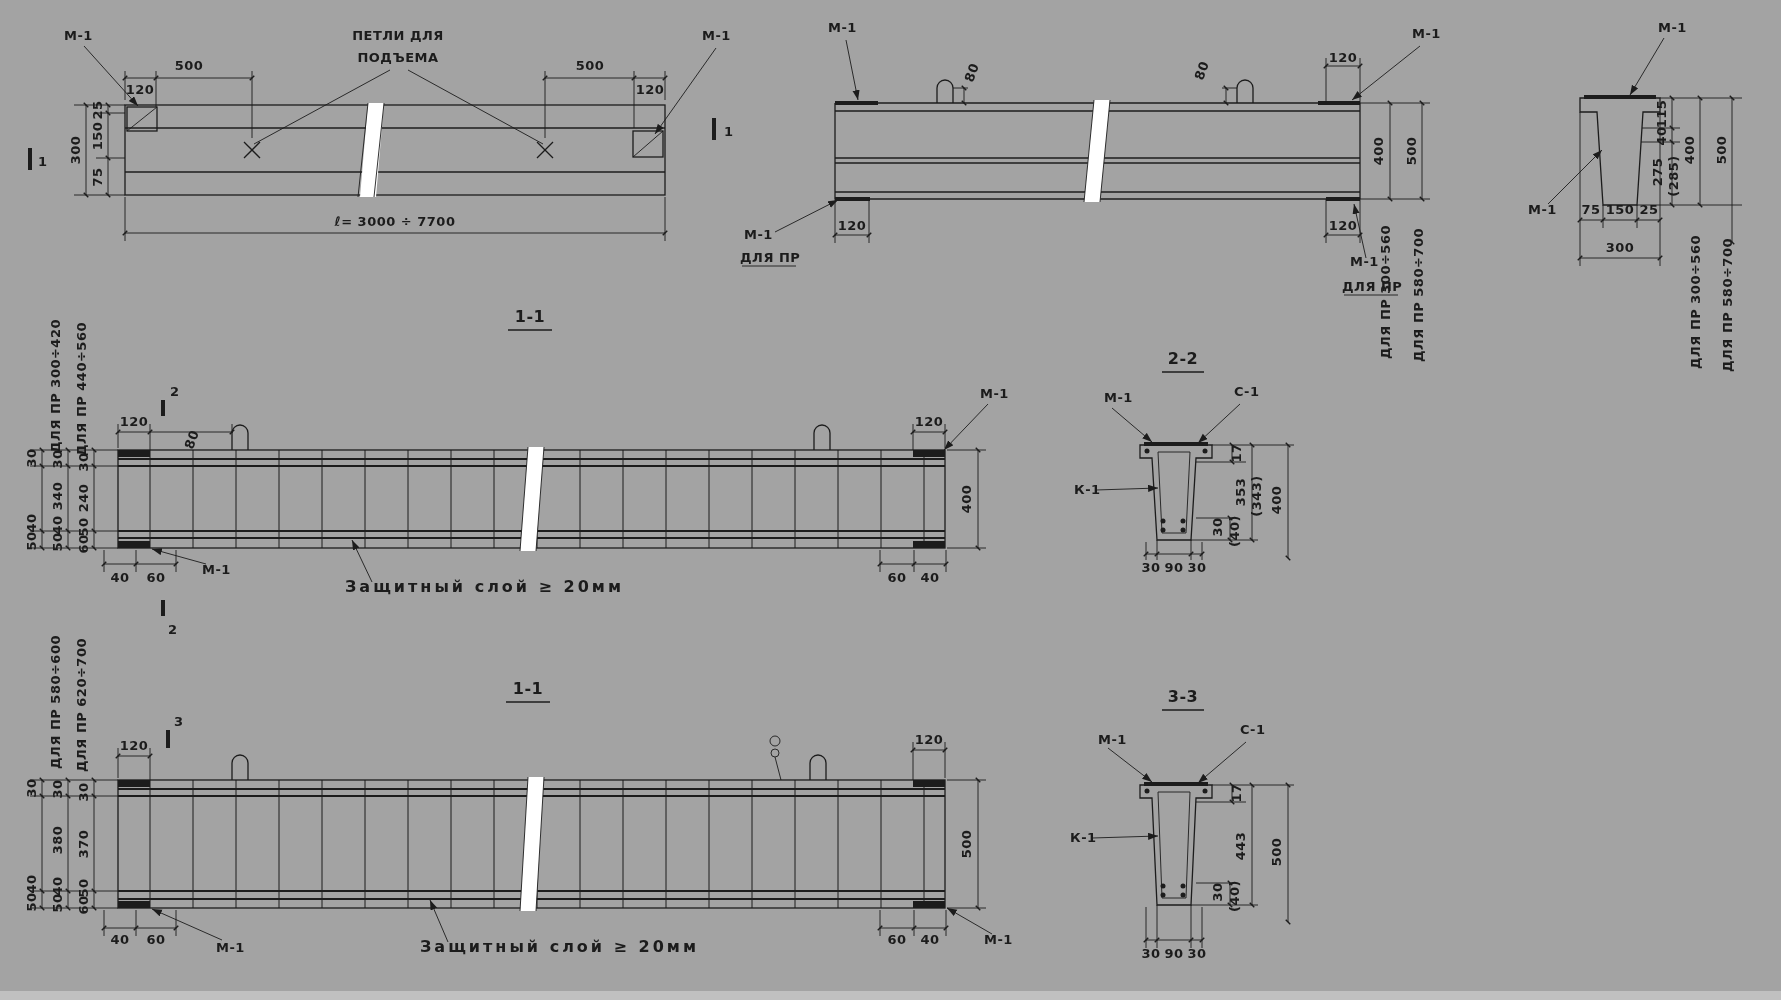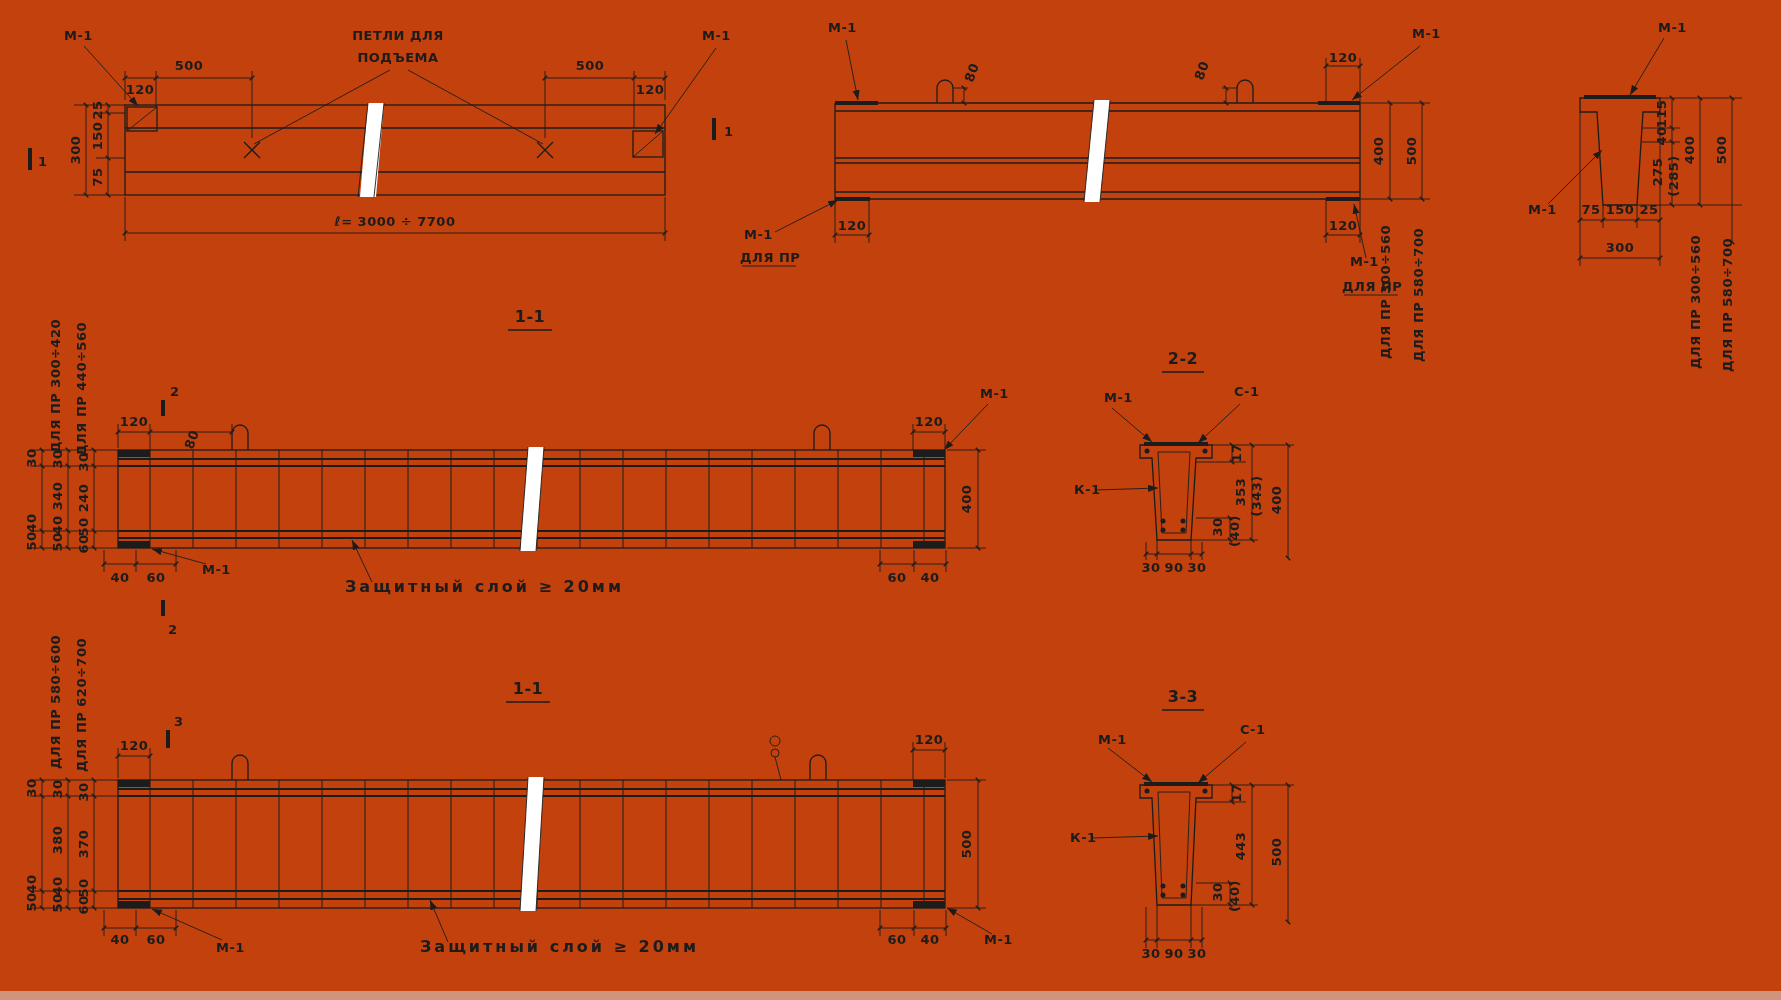--- a/index.html
+++ b/index.html
@@ -1,16 +1,16 @@
 <!DOCTYPE html>
 <html><head>
 <meta charset="utf-8">
 <style>
   html,body{margin:0;padding:0;background:#ffffff;}
-  .page{position:relative;width:1781px;height:1000px;background:#c2410c;overflow:hidden;}
+  .page{position:relative;width:1781px;height:1000px;background:#a3a3a3;overflow:hidden;}
   svg text{font-family:"DejaVu Sans",sans-serif;font-size:13px;font-weight:bold;fill:#1c1c1c;letter-spacing:0.5px;}
   .t-title{font-size:16px;}
   .t-cover{font-size:16px;letter-spacing:3px;}
   .mid{text-anchor:middle;}
   .ln{stroke:#1c1c1c;stroke-width:1.3;fill:none;}
   .bar{stroke:#1c1c1c;stroke-width:1.8;fill:none;}
   .thin{stroke:#1c1c1c;stroke-width:0.9;fill:none;}
   .thk{stroke:#1c1c1c;stroke-width:4;fill:none;}
   .dim{stroke:#1c1c1c;stroke-width:0.9;fill:none;
        marker-start:url(#tk);marker-mid:url(#tk);marker-end:url(#tk);}

